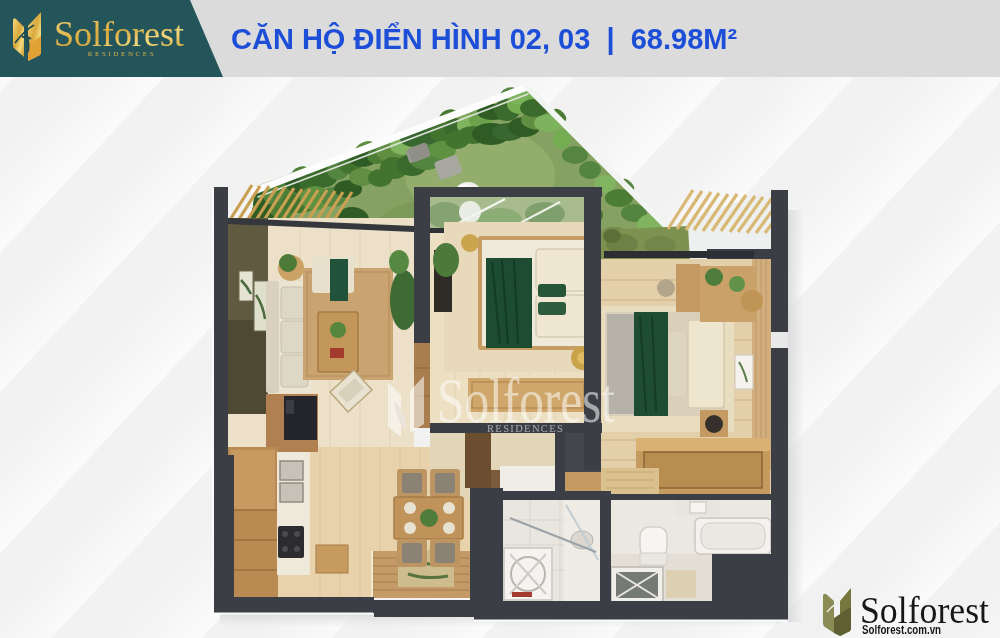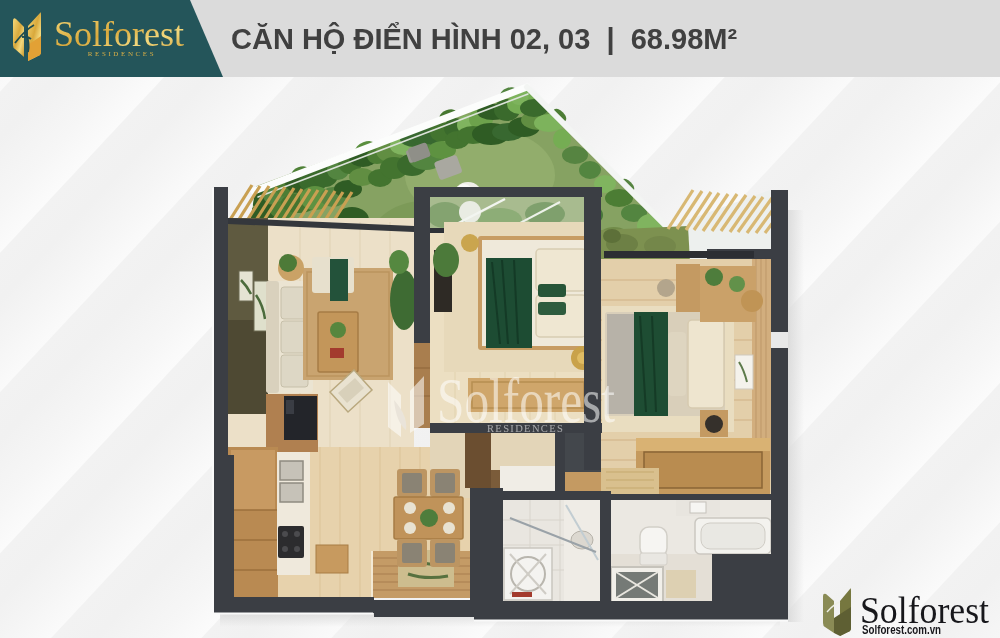--- a/index.html
+++ b/index.html
@@ -8,21 +8,21 @@
   background:#f2f2f2;}
 #stripes{position:absolute;left:0;top:0;width:1000px;height:638px;
   background:
    repeating-linear-gradient(133deg,
      #f1f1f1 0px,#f5f5f5 30px,#fafafa 62px,#f2f2f2 63px,
      #f1f1f1 95px,#f6f6f6 140px,#fbfbfb 172px,#f2f2f2 173px,#f1f1f1 205px);
 }
 #band{position:absolute;left:0;top:0;width:1000px;height:77px;background:#dbdbdb;}
 #teal{position:absolute;left:0;top:0;width:1000px;height:77px;}
 #title{position:absolute;left:231px;top:0;height:71px;line-height:79px;
-  font-size:29px;font-weight:bold;color:#404040;letter-spacing:0px;}
+  font-size:29px;font-weight:bold;color:#1d4ed8;letter-spacing:0px;}
 </style>
 </head>
 <body>
 
 <div id="stripes"></div>
 
 <div id="band"></div>
 
 <svg id="teal" viewBox="0 0 1000 77">
  <defs>

